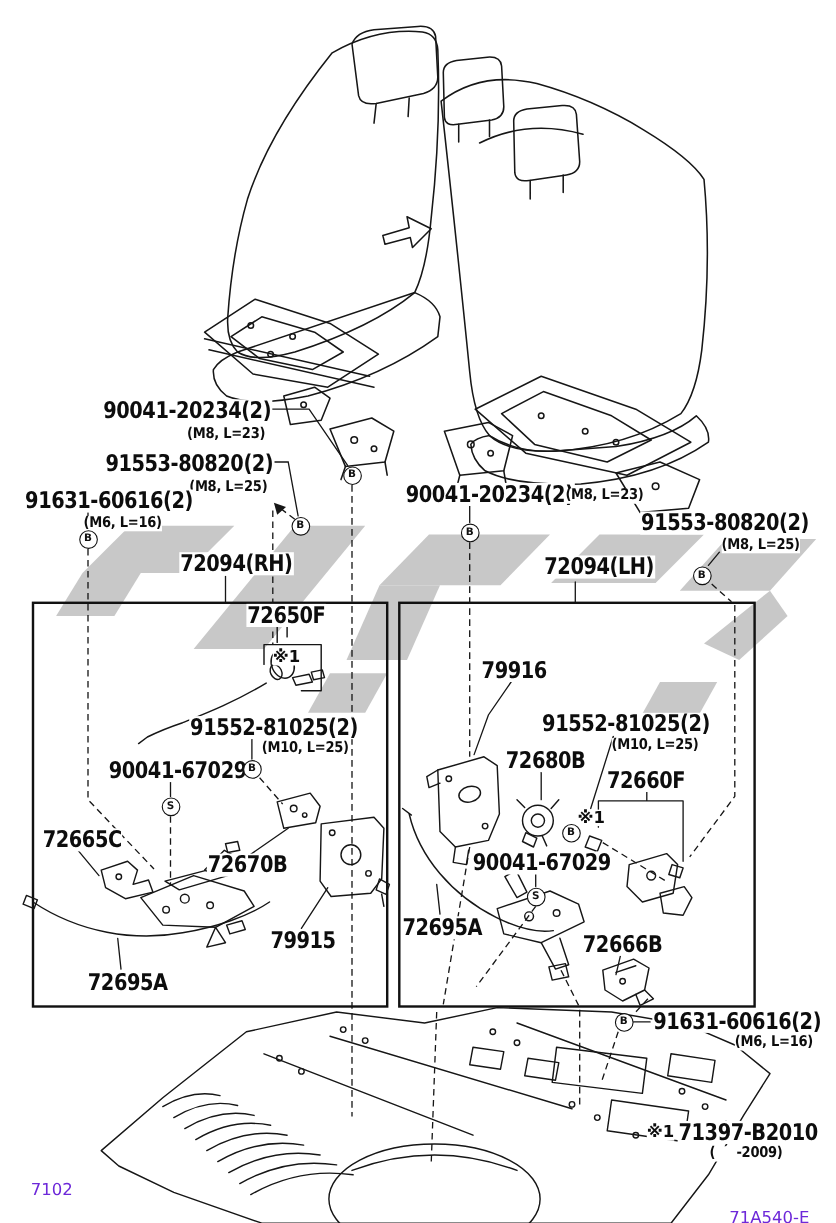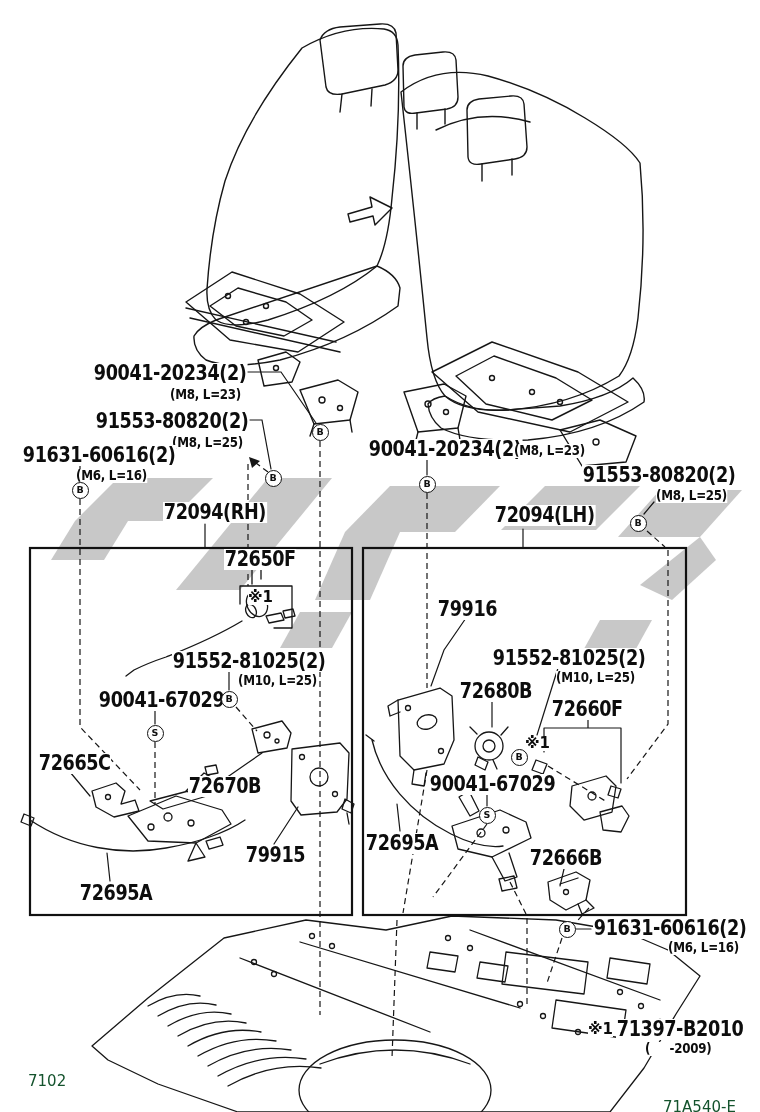--- a/index.html
+++ b/index.html
@@ -5,21 +5,21 @@
   html,body{margin:0;padding:0;background:#e8e8e8;}
   .page{position:relative;width:760px;height:1112px;background:#ffffff;overflow:hidden;
         font-family:"DejaVu Sans","Liberation Sans",sans-serif;text-decoration:underline;}
   svg.art{position:absolute;left:0;top:0;}
   #labels-layer,#markers-layer{position:absolute;left:0;top:0;width:100%;height:100%;pointer-events:none;}
   .lbl{position:absolute;white-space:pre;color:#0d0d0d;transform-origin:0 0;line-height:1;}
   .part,.title{font-weight:700;font-size:21px;letter-spacing:-0.5px;transform:scaleX(.84);
         background:#fff;padding:0 1px;}
   .spec{font-weight:700;font-size:13.5px;letter-spacing:-0.3px;transform:scaleX(.88);background:#fff;}
   .note{font-weight:600;font-size:15px;background:#fff;}
-  .corner{font-weight:400;font-size:15px;color:#14532d;}
+  .corner{font-weight:400;font-size:15px;color:#6d28d9;}
   .marker{position:absolute;width:17px;height:17px;border:1.4px solid #111;border-radius:50%;
         background:#fff;display:flex;align-items:center;justify-content:center;
         font-size:9.5px;font-weight:700;color:#111;box-sizing:border-box;line-height:1;}
 </style>
 </head>
 <body>
 
 <div class="page">
 
   <svg class="art" width="760" height="1112" viewBox="0 0 760 1112">

